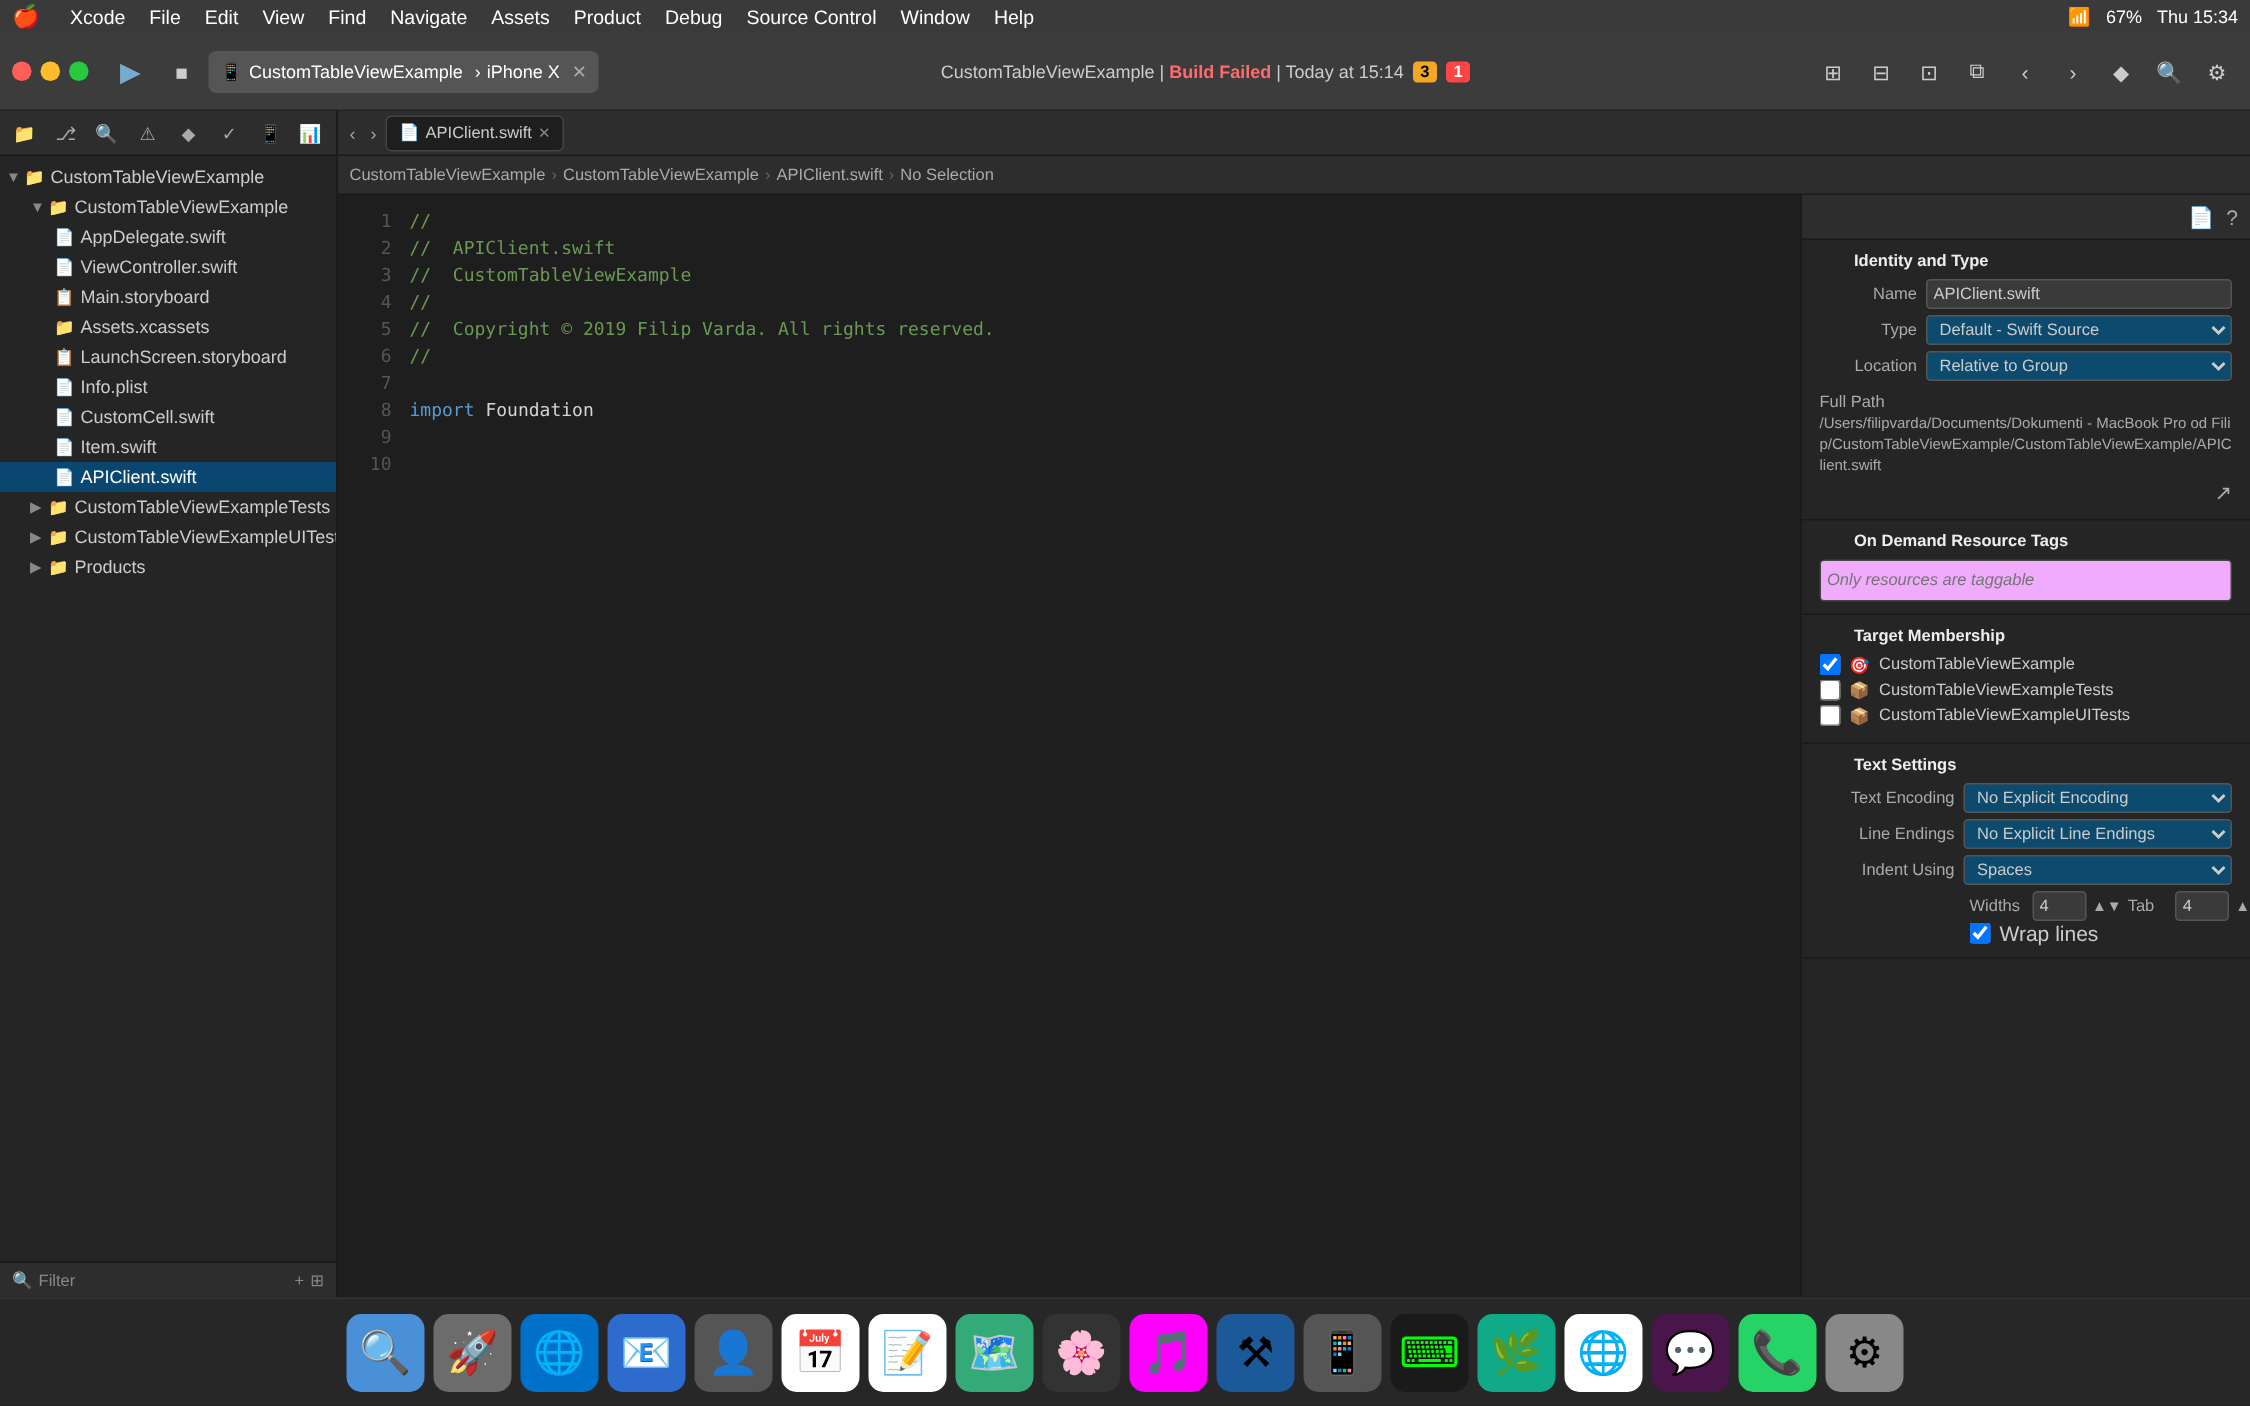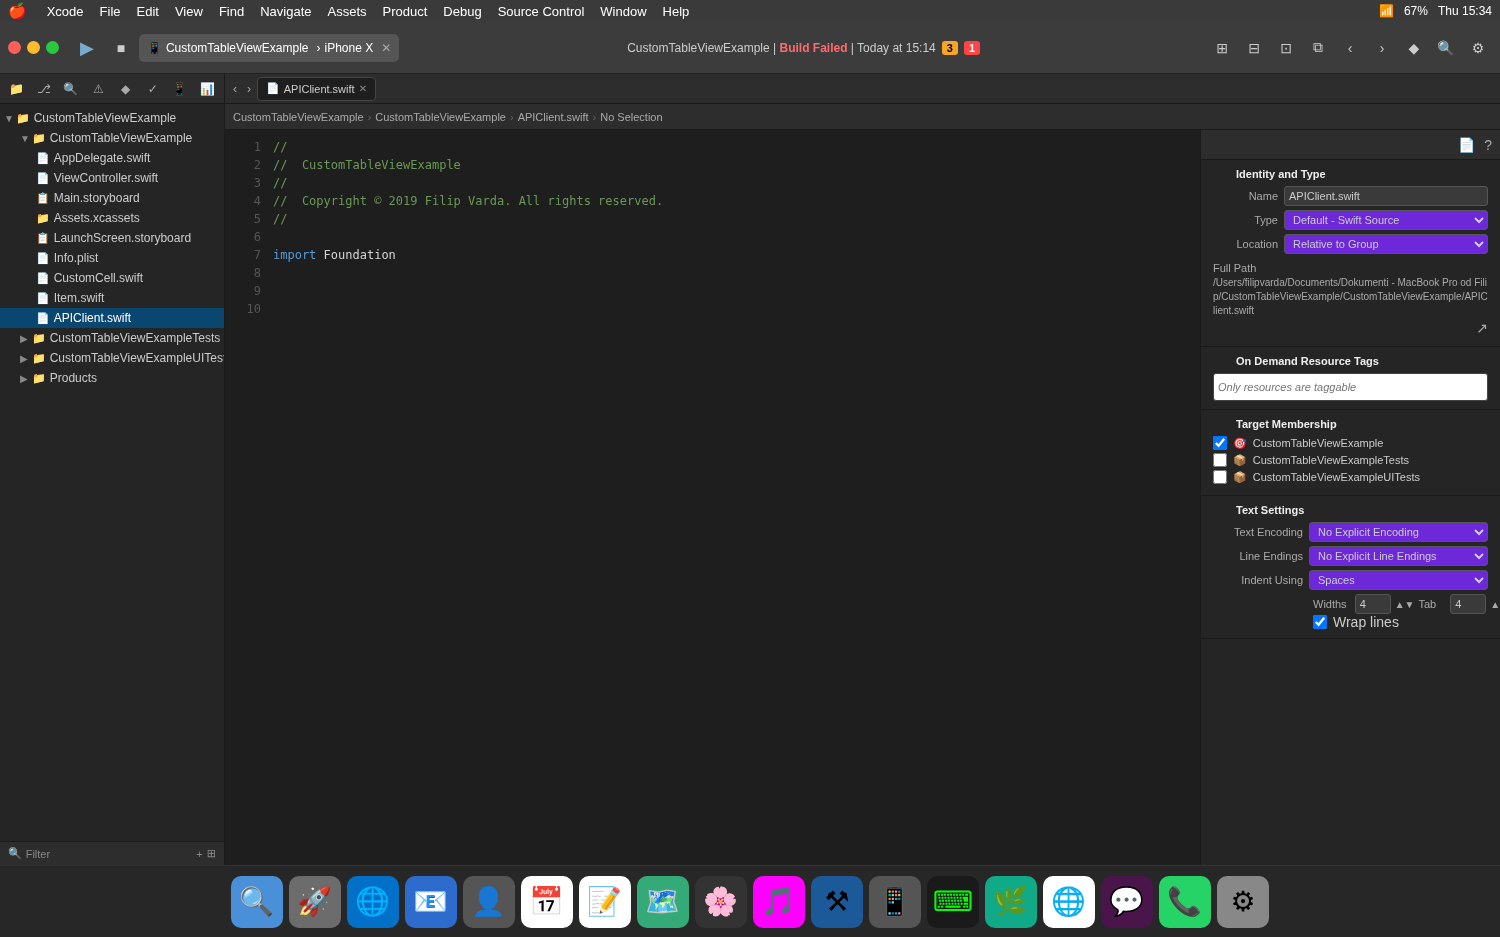--- a/index.html
+++ b/index.html
@@ -227,27 +227,27 @@
     .right-panel-icon { color: #aaa; font-size: 14px; cursor: pointer; }
     .panel-section { padding: 8px 12px; border-bottom: 1px solid #1a1a1a; }
     .panel-section-title { font-size: 11px; font-weight: 700; color: #eee; margin-bottom: 6px; text-transform: none; letter-spacing: 0; padding-left: 23px; }
     .panel-row { display: flex; align-items: center; margin-bottom: 4px; gap: 6px; justify-content: center; }
     .panel-label { color: #aaa; font-size: 11px; min-width: 65px; text-align: right; }
     .panel-input {
       flex: 1; background: #3a3a3a; border: 1px solid #555; border-radius: 3px;
       color: #ccc; font-size: 11px; padding: 1px 4px; height: 20px;
     }
     .panel-select {
-      flex: 1; background: #6d28d9; border: 1px solid #555; border-radius: 3px;
+      flex: 1; background: #0c4a6e; border: 1px solid #555; border-radius: 3px;
       color: #ccc; font-size: 11px; padding: 1px 4px; height: 20px;
       cursor: pointer;
     }
     .panel-path { font-size: 10px; color: #aaa; line-height: 1.4; word-break: break-all; }
     .on-demand-input {
-      width: 100%; background: #ffffff; border: 1px solid #444; border-radius: 3px;
+      width: 100%; background: #f0abfc; border: 1px solid #444; border-radius: 3px;
       color: #666; font-size: 11px; padding: 4px; font-style: italic;
       height: 28px;
     }
     .target-row { display: flex; align-items: center; gap: 6px; margin-bottom: 3px; }
     .target-check { width: 14px; height: 14px; }
     .target-icon { font-size: 11px; color: #7ac; }
     .target-name { font-size: 11px; color: #ccc; }
     .text-settings-row { display: flex; align-items: center; margin-bottom: 4px; gap: 6px; }
     .text-settings-label { color: #aaa; font-size: 11px; min-width: 90px; text-align: right; }
     .indent-row { display: flex; align-items: center; gap: 4px; margin-left: 100px; font-size: 11px; color: #aaa; }
@@ -503,20 +503,21 @@
             <div>4</div>
             <div>5</div>
             <div>6</div>
             <div>7</div>
             <div>8</div>
             <div>9</div>
             <div>10</div>
           </div>
           <div class="code-content">
             <div class="code-line cm">//</div>
+            <div class="code-line cm">//  APIClient.swift</div>
             <div class="code-line cm">//  CustomTableViewExample</div>
             <div class="code-line cm">//</div>
             <div class="code-line cm">//  Copyright © 2019 Filip Varda. All rights reserved.</div>
             <div class="code-line cm">//</div>
             <div class="code-line">&nbsp;</div>
             <div class="code-line"><span class="kw">import</span> Foundation</div>
             <div class="code-line">&nbsp;</div>
           </div>
         </div>
 

